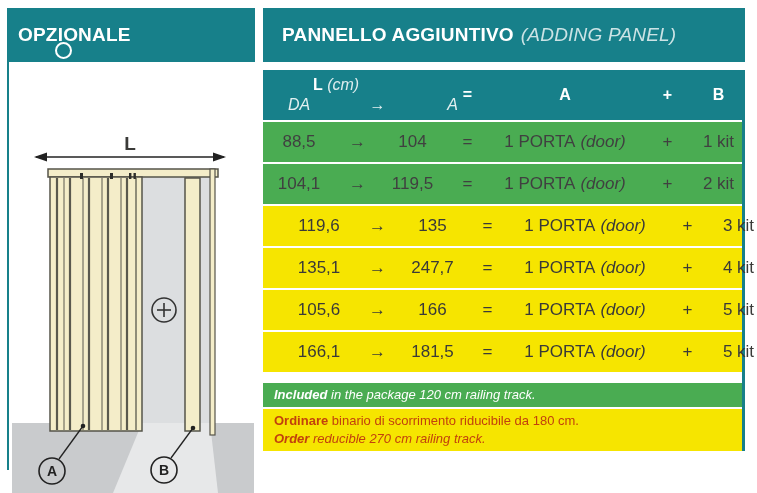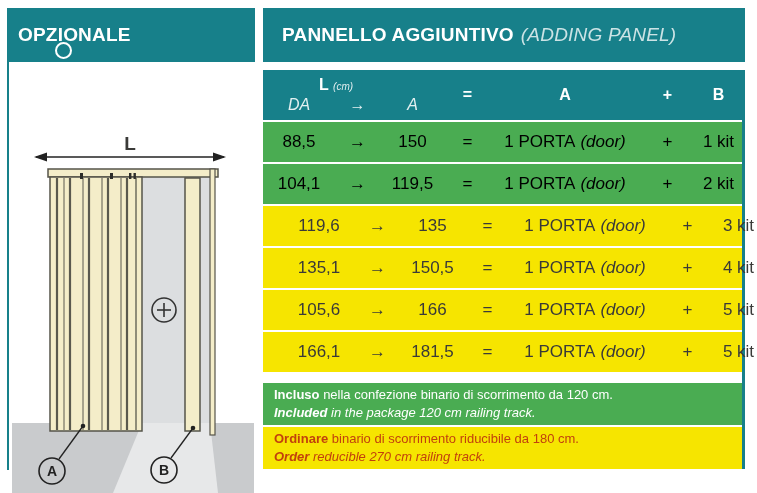--- a/index.html
+++ b/index.html
@@ -22,28 +22,28 @@
   .left-body svg{display:block;width:100%;height:100%;}
 
   
   .right-col{position:absolute;left:263px;top:70px;width:482px;
              border-right:3px solid #17808A;box-sizing:border-box;}
   .grid7{display:grid;grid-template-columns:72px 45px 65px 45px 150px 55px 47px;}
   .thead{background:#17808A;height:50px;color:#fff;align-items:center;}
   .lcm-block{grid-column:1/4;display:flex;flex-direction:column;justify-content:center;row-gap:2px;}
   .lcm-line1{width:146px;text-align:center;font-size:16px;}
   .lcm-line1 .b{font-weight:bold;}
-  .lcm-line1 .i{font-style:italic;color:rgba(255,255,255,.85);font-size:10px;}
+  .lcm-line1 .i{font-style:italic;color:rgba(255,255,255,.85);font-size:16px;}
   .lcm-line2{display:grid;grid-template-columns:72px 45px 65px;font-style:italic;
-             color:rgba(255,255,255,.88);font-size:16px;}
+             color:rgba(255,255,255,.88);font-size:16px;gap:20px;}
   .lcm-line2 span{text-align:center;}
   .hcell{text-align:center;font-weight:bold;font-size:16px;}
 
   .row{height:40px;margin-top:2px;align-items:center;text-align:center;font-size:17px;}
-  .row.green{background:#4AAC52;color:#000000;}
+  .row.green{background:#4AAC52;color:#404040;}
   .row.yellow{background:#F6E500;color:#3A3A38;padding-left:20px;}
   .door-note{font-style:italic;margin-left:5px;}
 
   .note{margin-top:2px;padding:3px 8px 3px 11px;font-size:13px;line-height:1.38;box-sizing:border-box;}
   .note.first{margin-top:11px;}
   .note.green{background:#4AAC52;color:#fff;}
   .note.yellow{background:#F6E500;color:#c2410c;}
   .note .l2{font-style:italic;display:block;}
   .note b{font-weight:bold;}
 </style>
@@ -141,21 +141,21 @@
       <div class="hcell">=</div>
       <div class="hcell">A</div>
       <div class="hcell">+</div>
       <div class="hcell">B</div>
     </div>
 
     <div id="rows">
         <div class="row grid7 green">
     <span>88,5</span>
     <span>→</span>
-    <span>150</span>
+    <span>104</span>
     <span>=</span>
     <span><span>1 PORTA</span><span class="door-note">(door)</span></span>
     <span>+</span>
     <span>1 kit</span>
   </div>
         <div class="row grid7 green">
     <span>104,1</span>
     <span>→</span>
     <span>119,5</span>
     <span>=</span>
@@ -168,21 +168,21 @@
     <span>→</span>
     <span>135</span>
     <span>=</span>
     <span><span>1 PORTA</span><span class="door-note">(door)</span></span>
     <span>+</span>
     <span>3 kit</span>
   </div>
         <div class="row grid7 yellow">
     <span>135,1</span>
     <span>→</span>
-    <span>150,5</span>
+    <span>247,7</span>
     <span>=</span>
     <span><span>1 PORTA</span><span class="door-note">(door)</span></span>
     <span>+</span>
     <span>4 kit</span>
   </div>
         <div class="row grid7 yellow">
     <span>105,6</span>
     <span>→</span>
     <span>166</span>
     <span>=</span>
@@ -195,21 +195,20 @@
     <span>→</span>
     <span>181,5</span>
     <span>=</span>
     <span><span>1 PORTA</span><span class="door-note">(door)</span></span>
     <span>+</span>
     <span>5 kit</span>
   </div>
       </div>
 
     <div class="note green first">
-      <span class="l1"><b>Incluso</b><span> nella confezione binario di scorrimento da 120 cm.</span></span>
       <span class="l2"><b>Included</b><span> in the package 120 cm railing track.</span></span>
     </div>
     <div class="note yellow">
       <span class="l1"><b>Ordinare</b><span> binario di scorrimento riducibile da  180 cm.</span></span>
       <span class="l2"><b>Order</b><span> reducible 270 cm railing track.</span></span>
     </div>
   </div>
 </div>
 
 </body></html>

